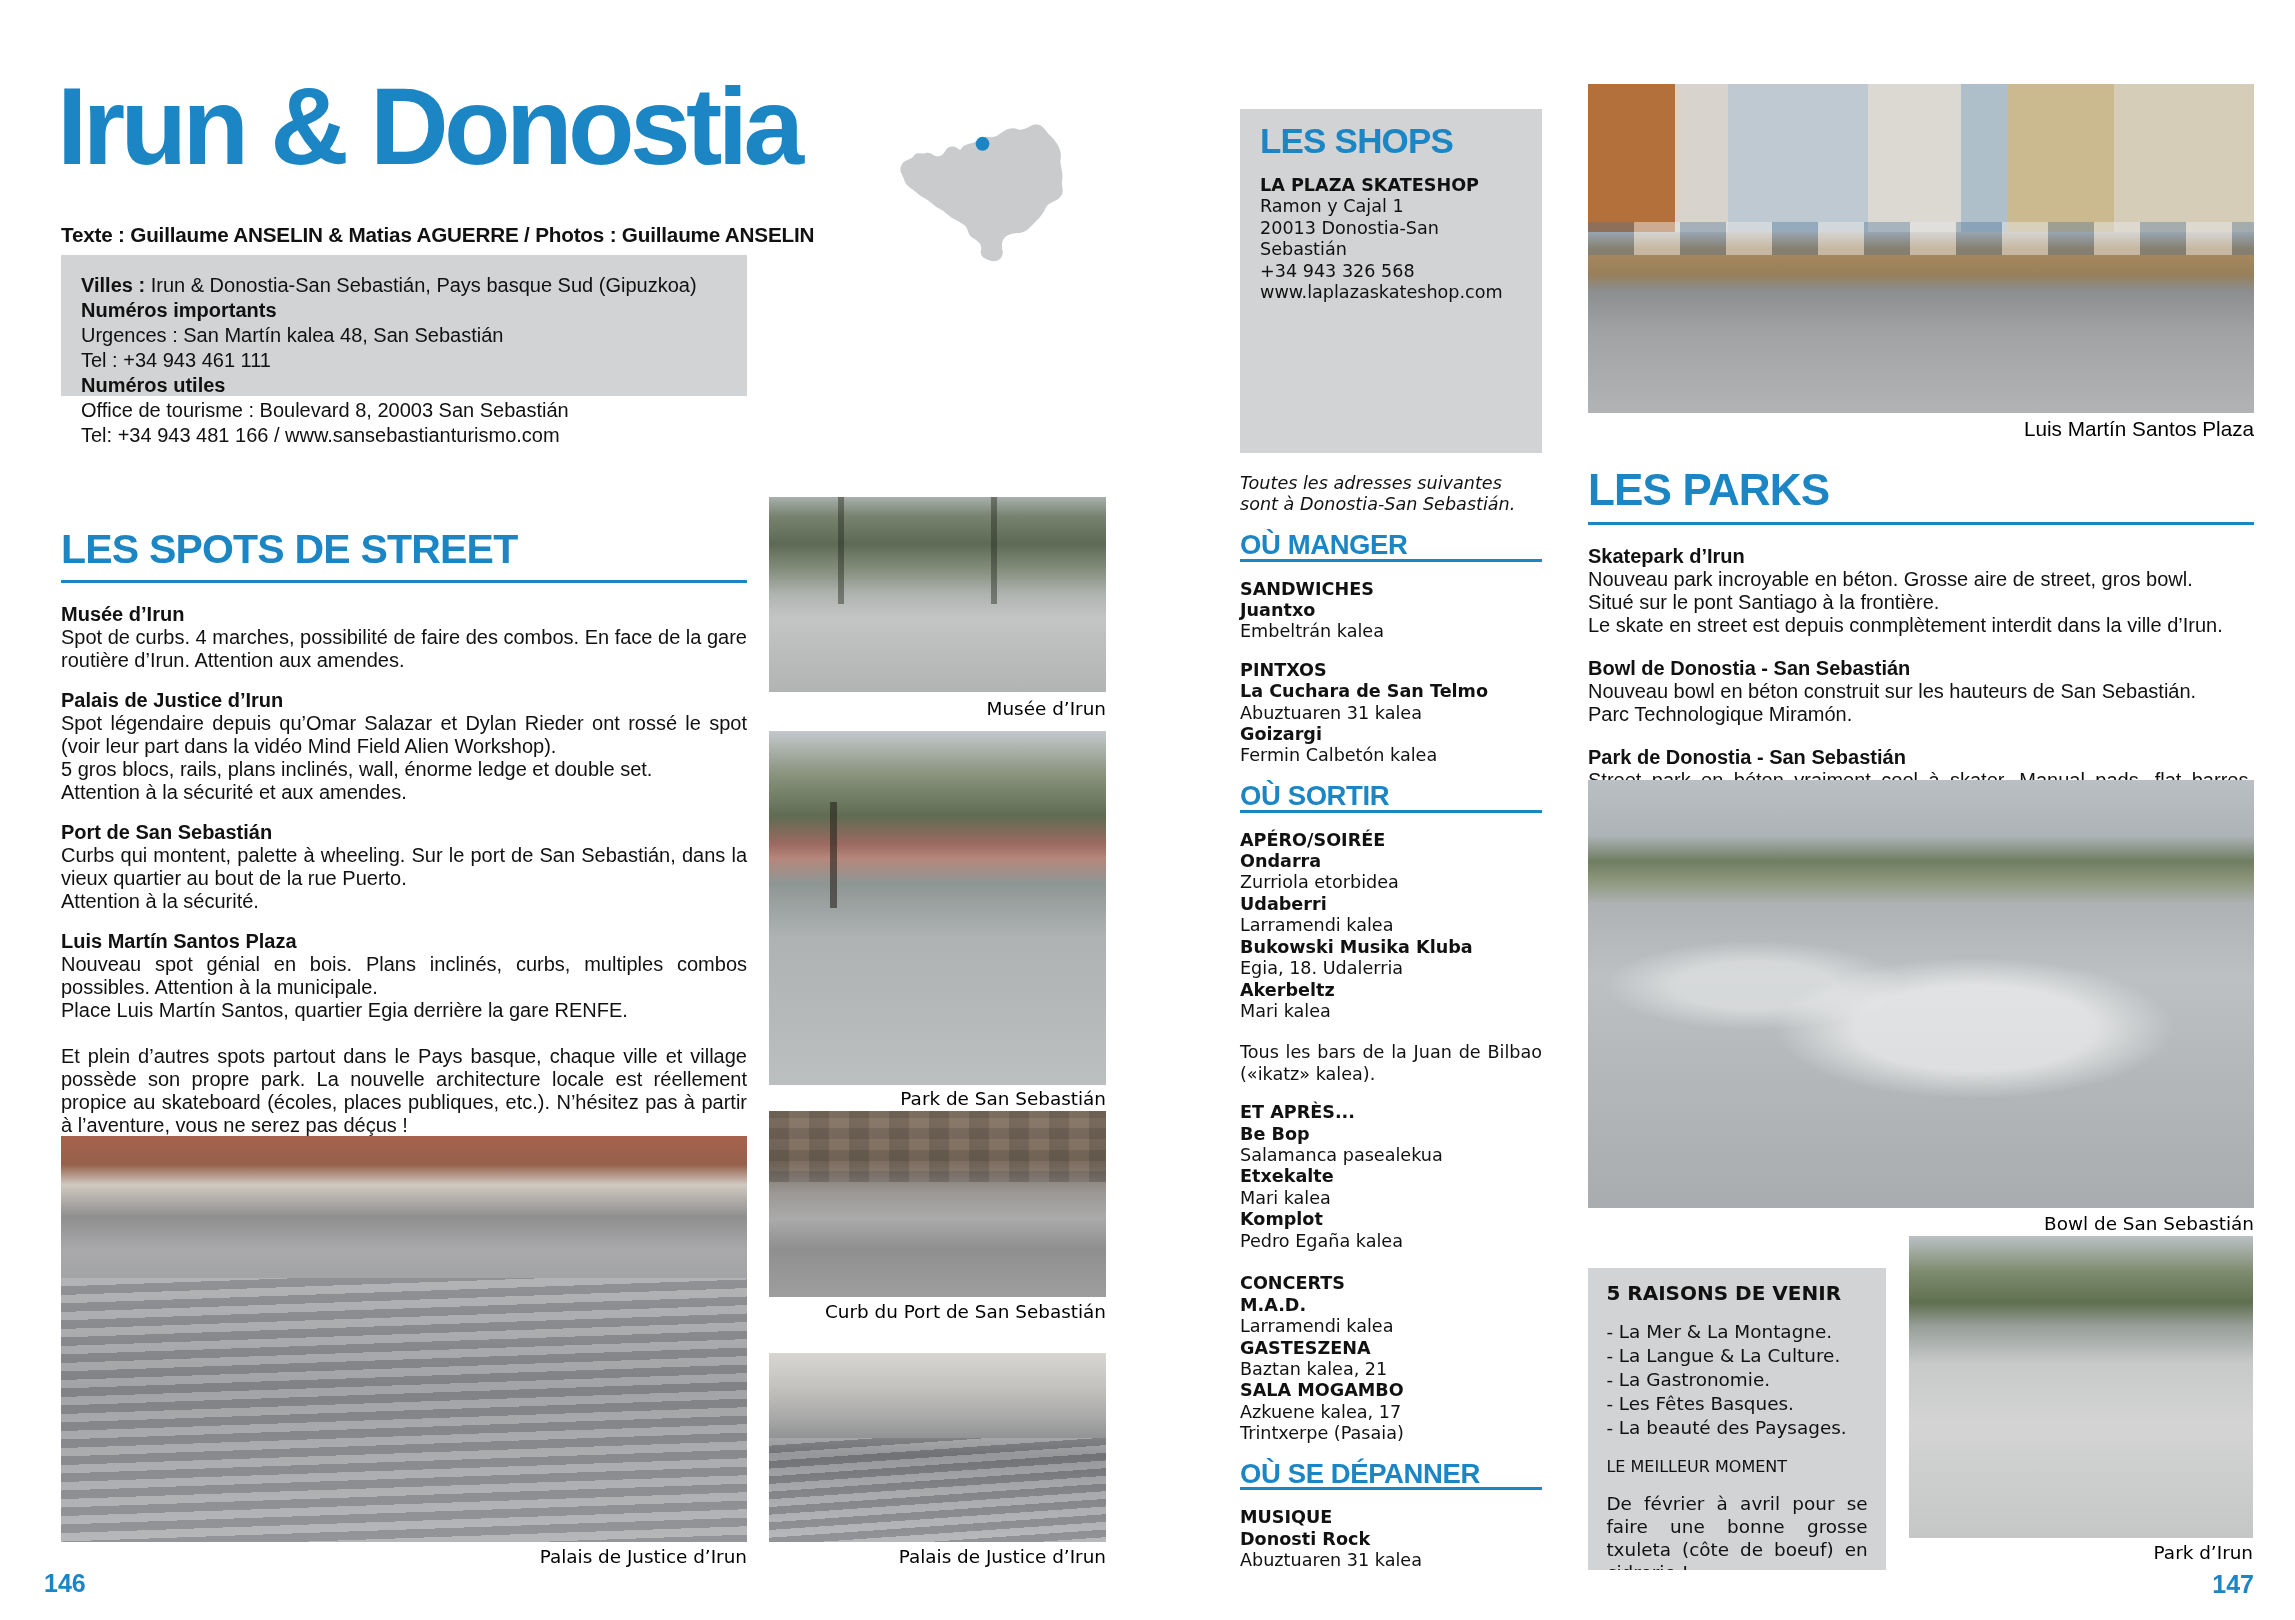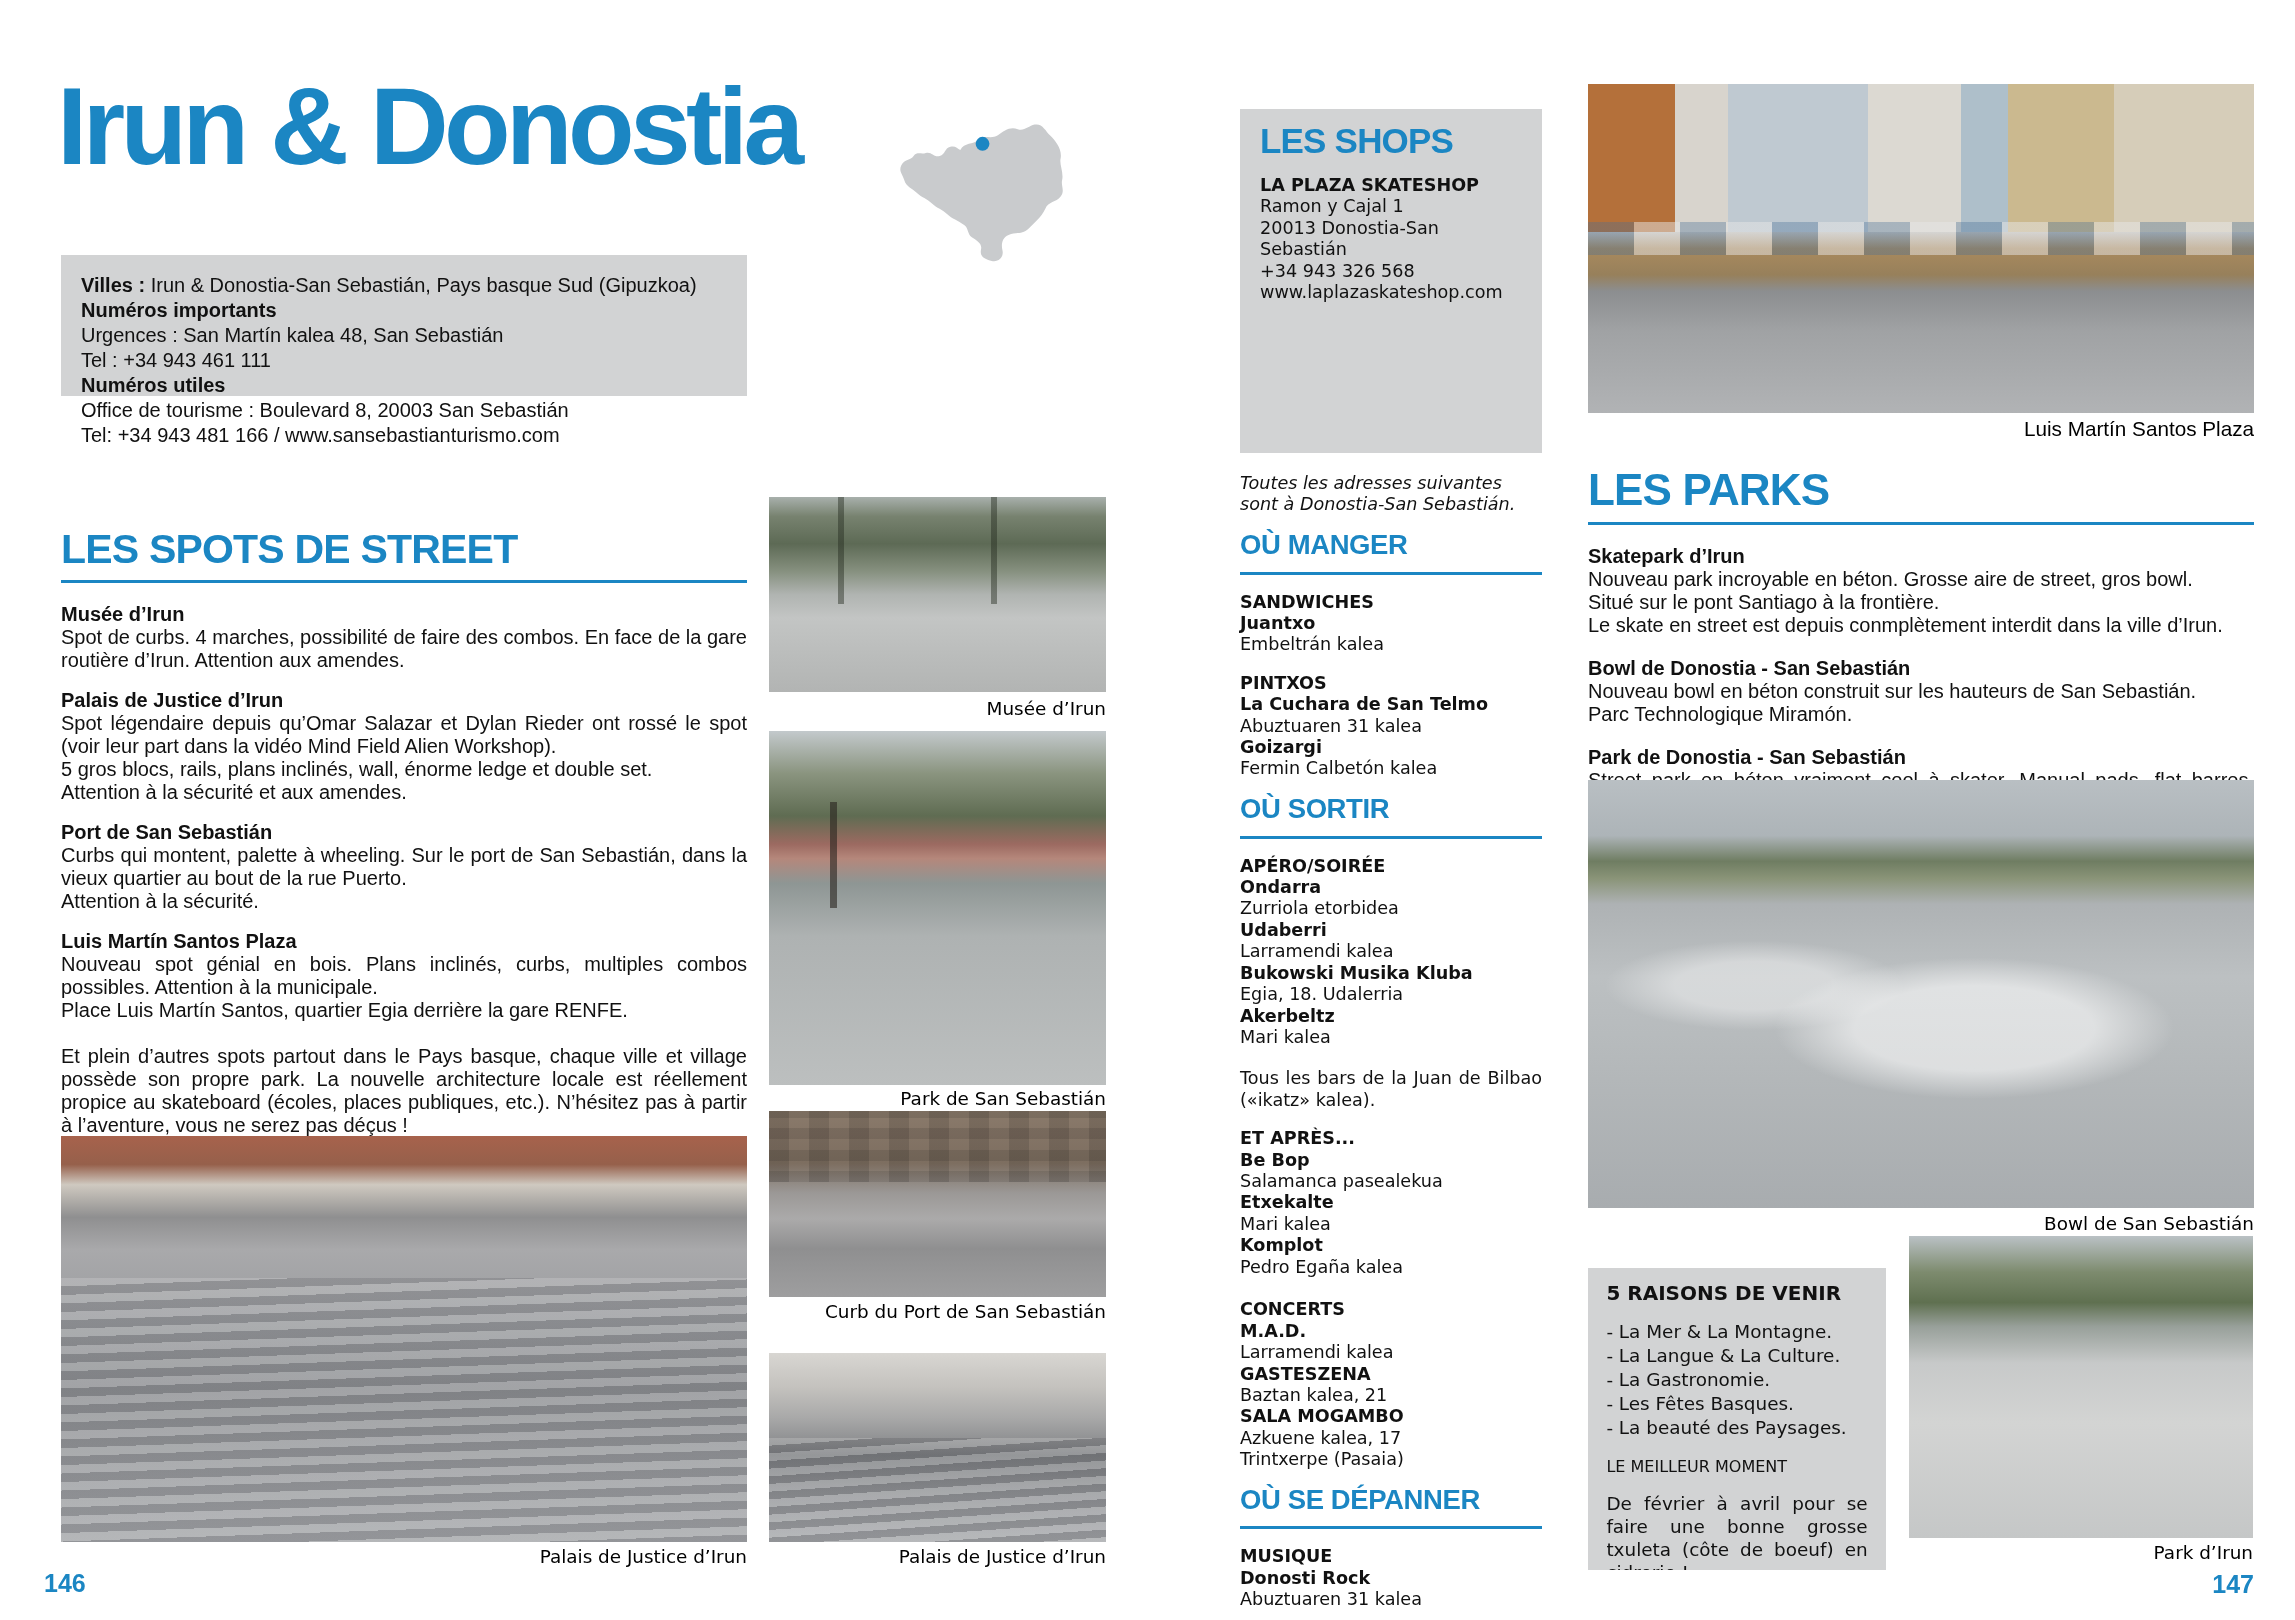--- a/index.html
+++ b/index.html
@@ -15,21 +15,21 @@
   .abs{position:absolute;margin-top:32px;}
 
   
   .title{font-size:109px;font-weight:bold;color:var(--accent);letter-spacing:-4.6px;line-height:1;}
   .credits{font-size:20.7px;font-weight:bold;letter-spacing:-0.2px;}
   .h-big{font-size:41px;font-weight:bold;color:var(--accent);letter-spacing:-0.8px;line-height:1.05;
          border-bottom:3.8px solid var(--accent);padding-bottom:9.2px;margin:0 0 20px 0;}
   .h-shops{font-family:var(--cond);font-size:35px;font-weight:bold;color:var(--accent);
            letter-spacing:-0.8px;margin:3.1px 0 23px 0;}
   .h-mid{font-family:var(--cond);font-size:27.5px;font-weight:bold;color:var(--accent);
-         letter-spacing:-0.4px;border-bottom:3.1px solid var(--accent);padding-bottom:16px;margin-top:18.4px;}
+         letter-spacing:-0.4px;border-bottom:3.1px solid var(--accent);padding-bottom:3px;margin-top:18.4px;}
 
   
   .info-box{background:var(--boxgray);padding:18.4px 20px;box-sizing:border-box;
             font-size:20px;line-height:25px;}
   .street{width:686px;}
   .spot{margin-bottom:17px;}
   .spot-name{font-size:20px;font-weight:bold;line-height:23px;}
   .jline{font-size:20px;line-height:23px;text-align:justify;}
   .jpara{font-size:20px;line-height:23px;text-align:justify;margin-top:23px;}
 
@@ -91,20 +91,21 @@
   .ph-parkirun{background:
     linear-gradient(180deg,#bac1c5 0%,#7d8b6e 12%,#5f7050 22%,#98a09a 30%,#c7c9c9 42%,#d3d4d3 62%,#c5c7c7 100%);}
   .map-wrap svg{display:block;}
 </style>
 </head>
 <body>
 
 <div class="spread">
 
   <div class="abs title" style="left:57px;top:40px;">Irun &amp; Donostia</div>
+  <div class="abs credits" style="left:61px;top:191px;">Texte : Guillaume ANSELIN &amp; Matias AGUERRE / Photos : Guillaume ANSELIN</div>
 
   <div class="abs map-wrap" style="left:889px;top:75px;width:184px;height:157px;">
     <svg width="184" height="157" viewBox="0 0 240 205">
       <path fill="#c9cbcd" d="M93 56 C98 46 110 49 116 43 C124 35 132 43 142 37 C150 31 158 25 168 29 C176 32 182 25 190 23 C200 21 204 31 210 37 C218 45 226 55 224 67 C222 75 228 85 226 95 C224 103 230 109 224 117 C218 125 208 123 204 133 C198 145 190 151 182 159 C174 167 166 163 156 167 C148 170 146 179 148 187 C150 195 144 203 134 201 C126 199 118 196 120 186 C122 178 114 174 108 170 C102 166 104 158 98 154 C90 148 82 146 76 140 C70 134 62 132 56 126 C50 120 42 118 36 112 C30 106 22 104 20 96 C18 88 12 84 16 76 C20 68 28 70 32 64 C36 58 42 62 48 60 C56 58 58 66 66 64 C74 62 72 54 80 52 C86 50 89 54 93 56 Z"></path>
       <circle cx="122" cy="48" r="9" fill="#1b86c3"></circle>
     </svg>
   </div>
 
   <div class="abs info-box" style="left:61px;top:223px;width:686px;height:141px;">
     <div><span class="bold">Villes :</span><span> Irun &amp; Donostia-San Sebastián, Pays basque Sud (Gipuzkoa)</span></div>

